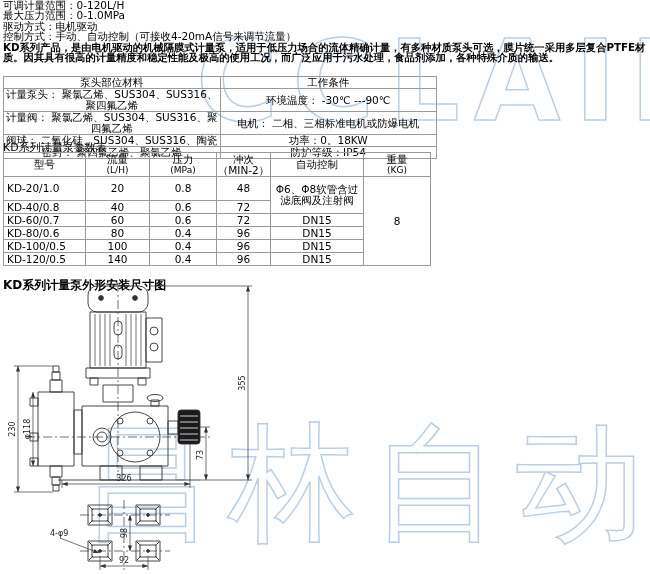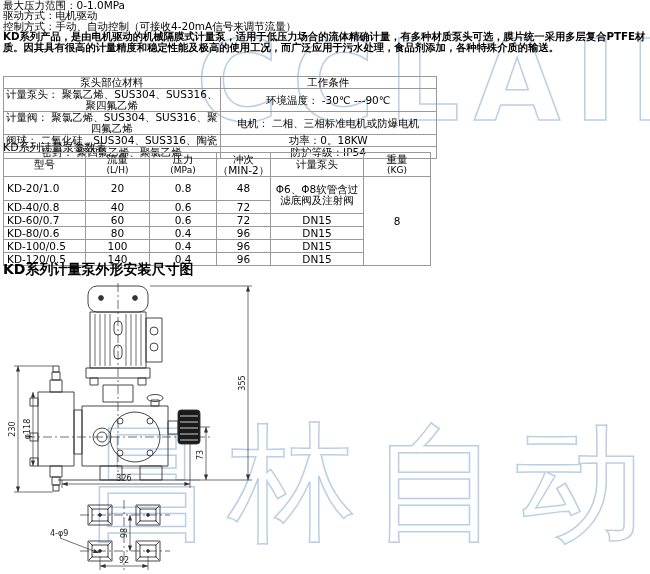--- a/index.html
+++ b/index.html
@@ -21,36 +21,37 @@
         text-align:center;vertical-align:middle;padding:0;line-height:11px;}
   .tbl-materials{position:absolute;left:3px;top:76px;width:434px;z-index:2;}
   .tbl-materials td,.tbl-materials th{height:11px;margin-top:48px;}
   .tbl-params-title{position:absolute;left:3px;top:140px;font-size:11px;font-weight:normal;z-index:2;}
   .tbl-params{position:absolute;left:3px;top:152px;width:428px;z-index:2;}
   .tbl-params .h{height:24px;}
   .tbl-params .r-tall{height:24px;}
   .tbl-params .r{height:13px;}
   .tbl-params .model{text-align:left;padding-left:3px;}
   .sub{font-size:9px;line-height:10px;}
-  .drw-title{position:absolute;left:3px;top:261px;font-size:14px;font-weight:bold;z-index:2;}
+  .drw-title{position:absolute;left:3px;top:277px;font-size:12px;font-weight:bold;z-index:2;}
   
   .drw{position:absolute;left:0;top:280px;z-index:2;}
   .drw *{vector-effect:non-scaling-stroke;}
   
   .logo{position:absolute;left:478px;top:539px;font-size:17px;font-weight:bold;z-index:3;margin-top:48px;}
 </style>
 </head>
 <body>
 
 <div class="page">
 
   <div class="wm wm-latin">CCLAIR</div>
   <div class="wm wm-cjk">昌林自动化</div>
 
   <div class="hdr">
+    <div class="hdr-line">可调计量范围：0-120L/H</div>
     <div class="hdr-line">最大压力范围：0-1.0MPa</div>
     <div class="hdr-line">驱动方式：电机驱动</div>
     <div class="hdr-line">控制方式：手动、自动控制（可接收4-20mA信号来调节流量）</div>
     <div class="hdr-desc">KD系列产品，是由电机驱动的机械隔膜式计量泵，适用于低压力场合的流体精确计量，有多种材质泵头可选，膜片统一采用多层复合PTFE材质。因其具有很高的计量精度和稳定性能及极高的使用工况，而广泛应用于污水处理，食品剂添加，各种特殊介质的输送。</div>
   </div>
 
   <table class="tbl-materials">
     <colgroup>
         <col style="width:217px">
         <col style="width:217px">
@@ -99,21 +100,21 @@
             <div class="sub">(L/H)</div>
           </th>
       <th>
             <div>压力</div>
             <div class="sub">(MPa)</div>
           </th>
       <th>
             <div>冲次（MIN-2）</div>
           </th>
       <th>
-            <div>计量泵头</div>
+            <div>自动控制</div>
           </th>
       <th>
             <div>重量</div>
             <div class="sub">(KG)</div>
           </th>
     </tr>
     <tr class="r-tall">
       <td class="model">KD-20/1.0</td>
       <td>20</td>
       <td>0.8</td>

